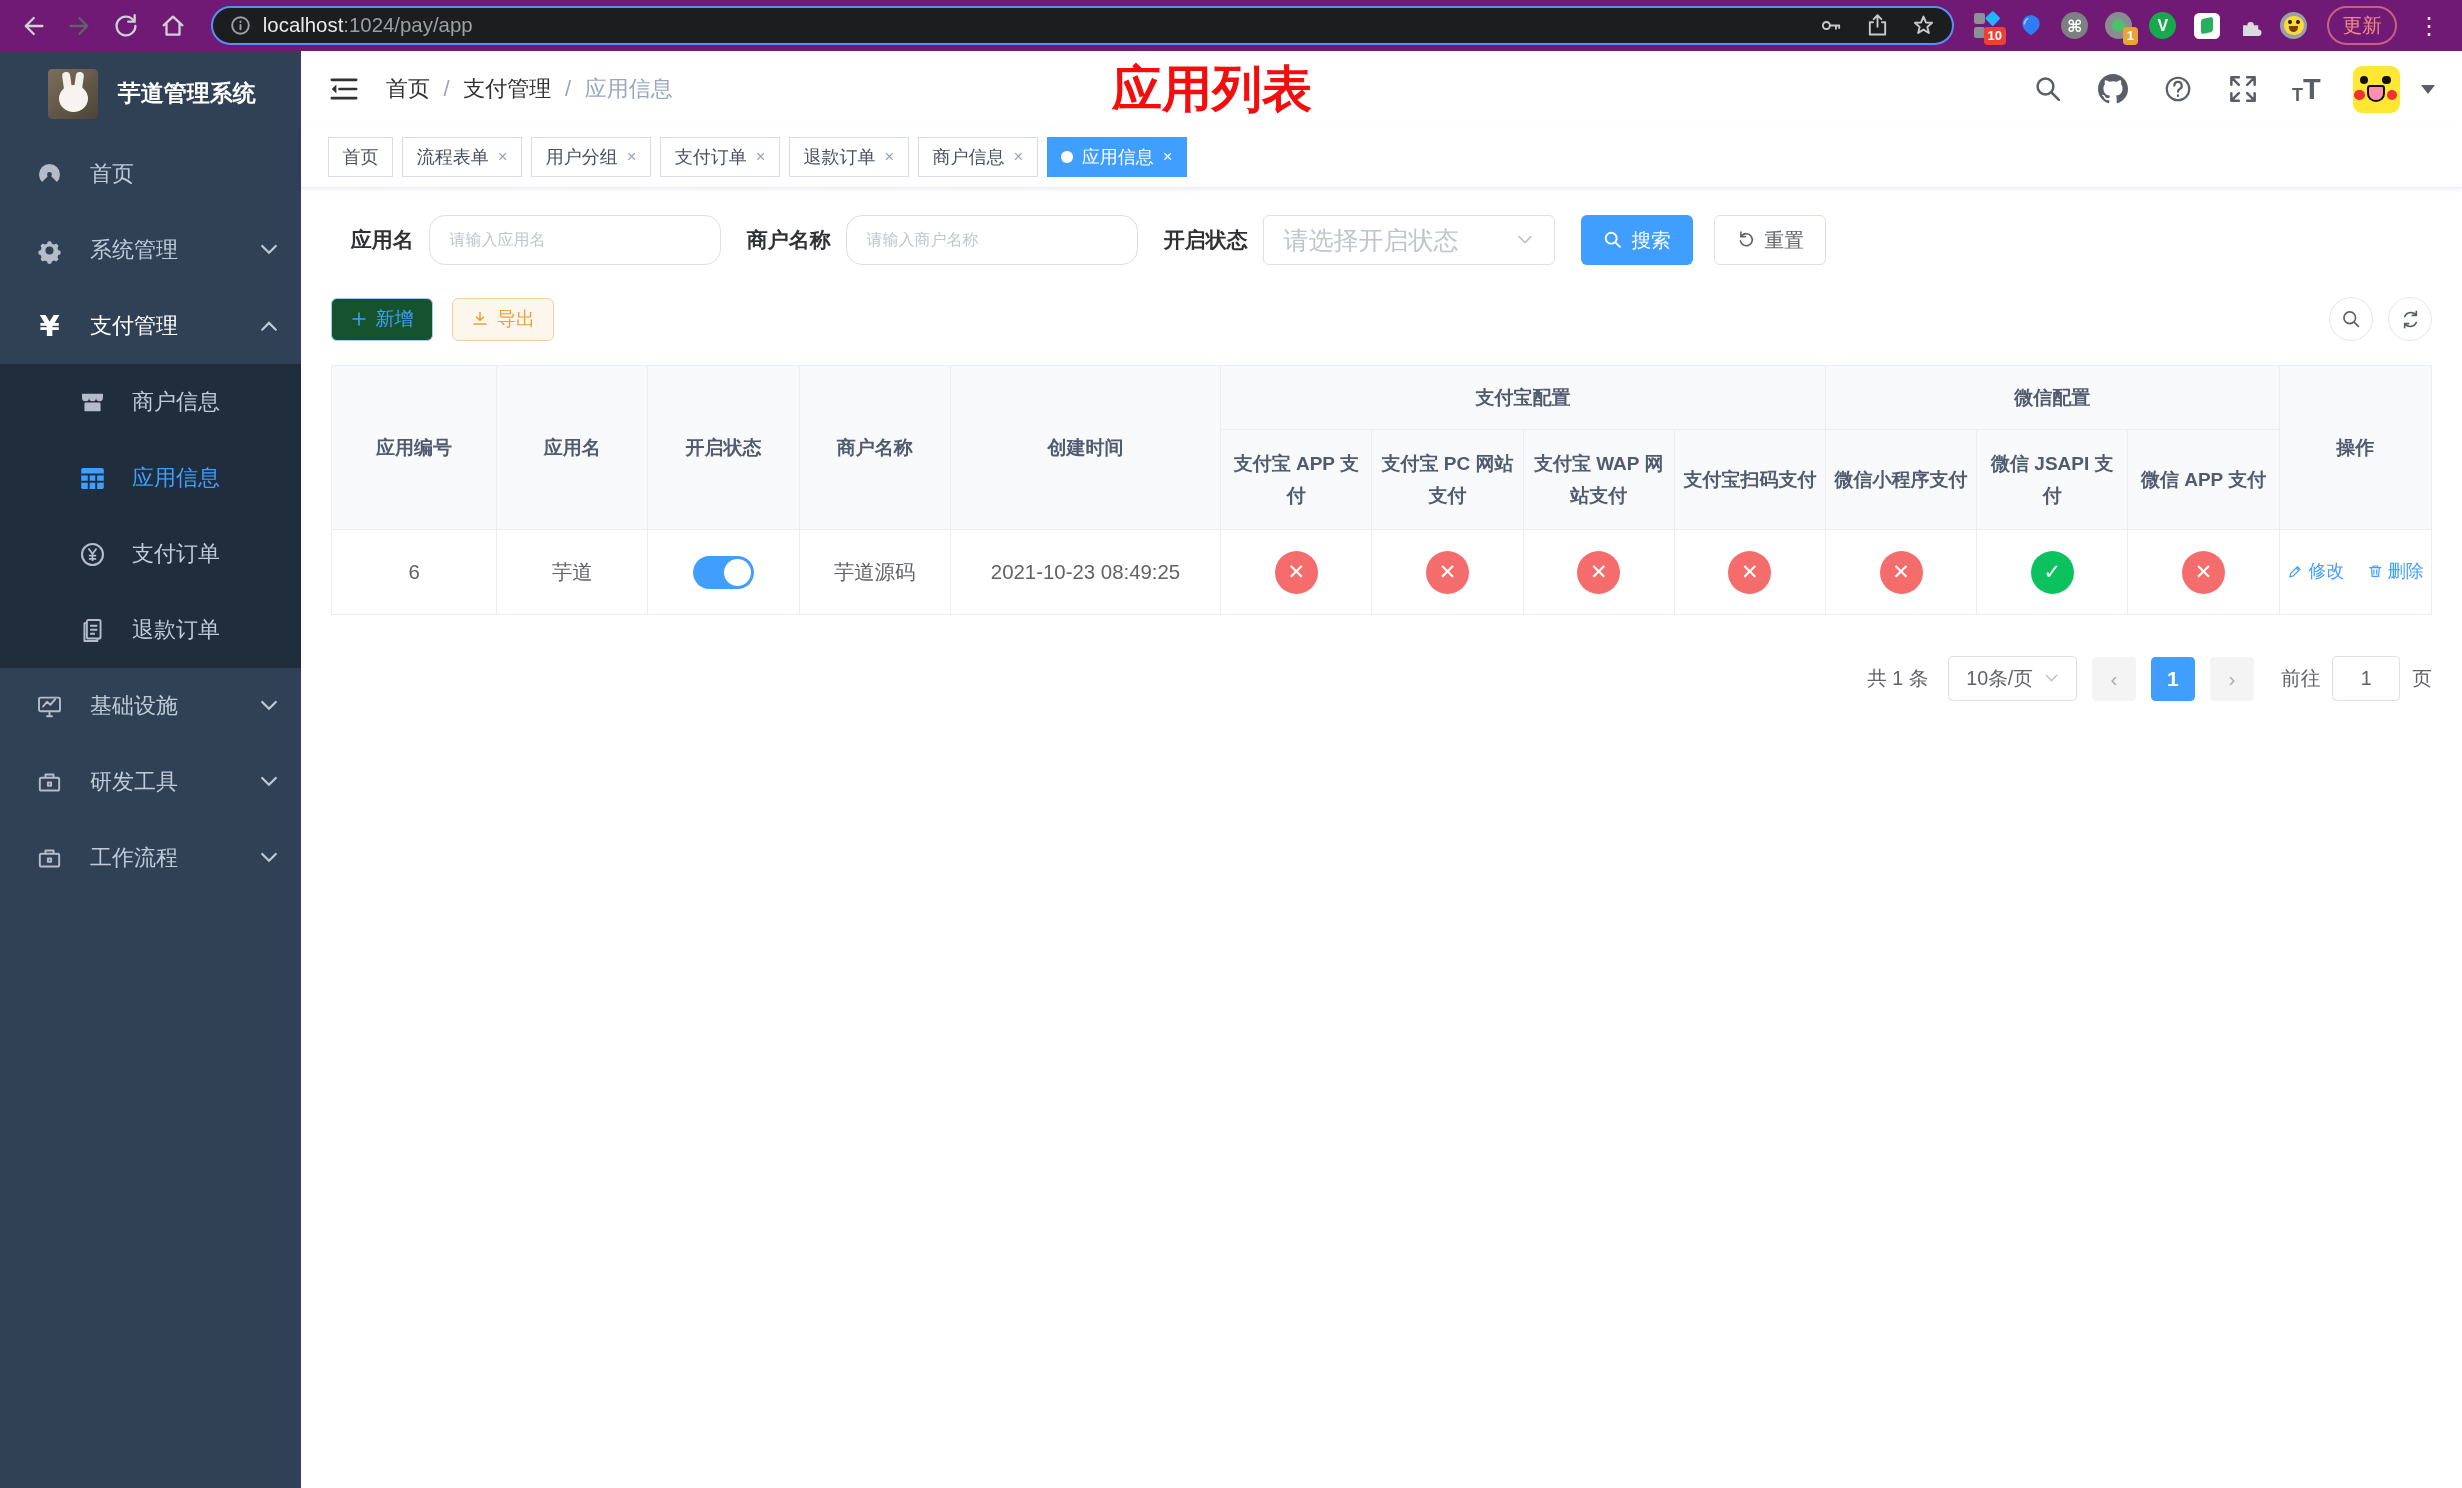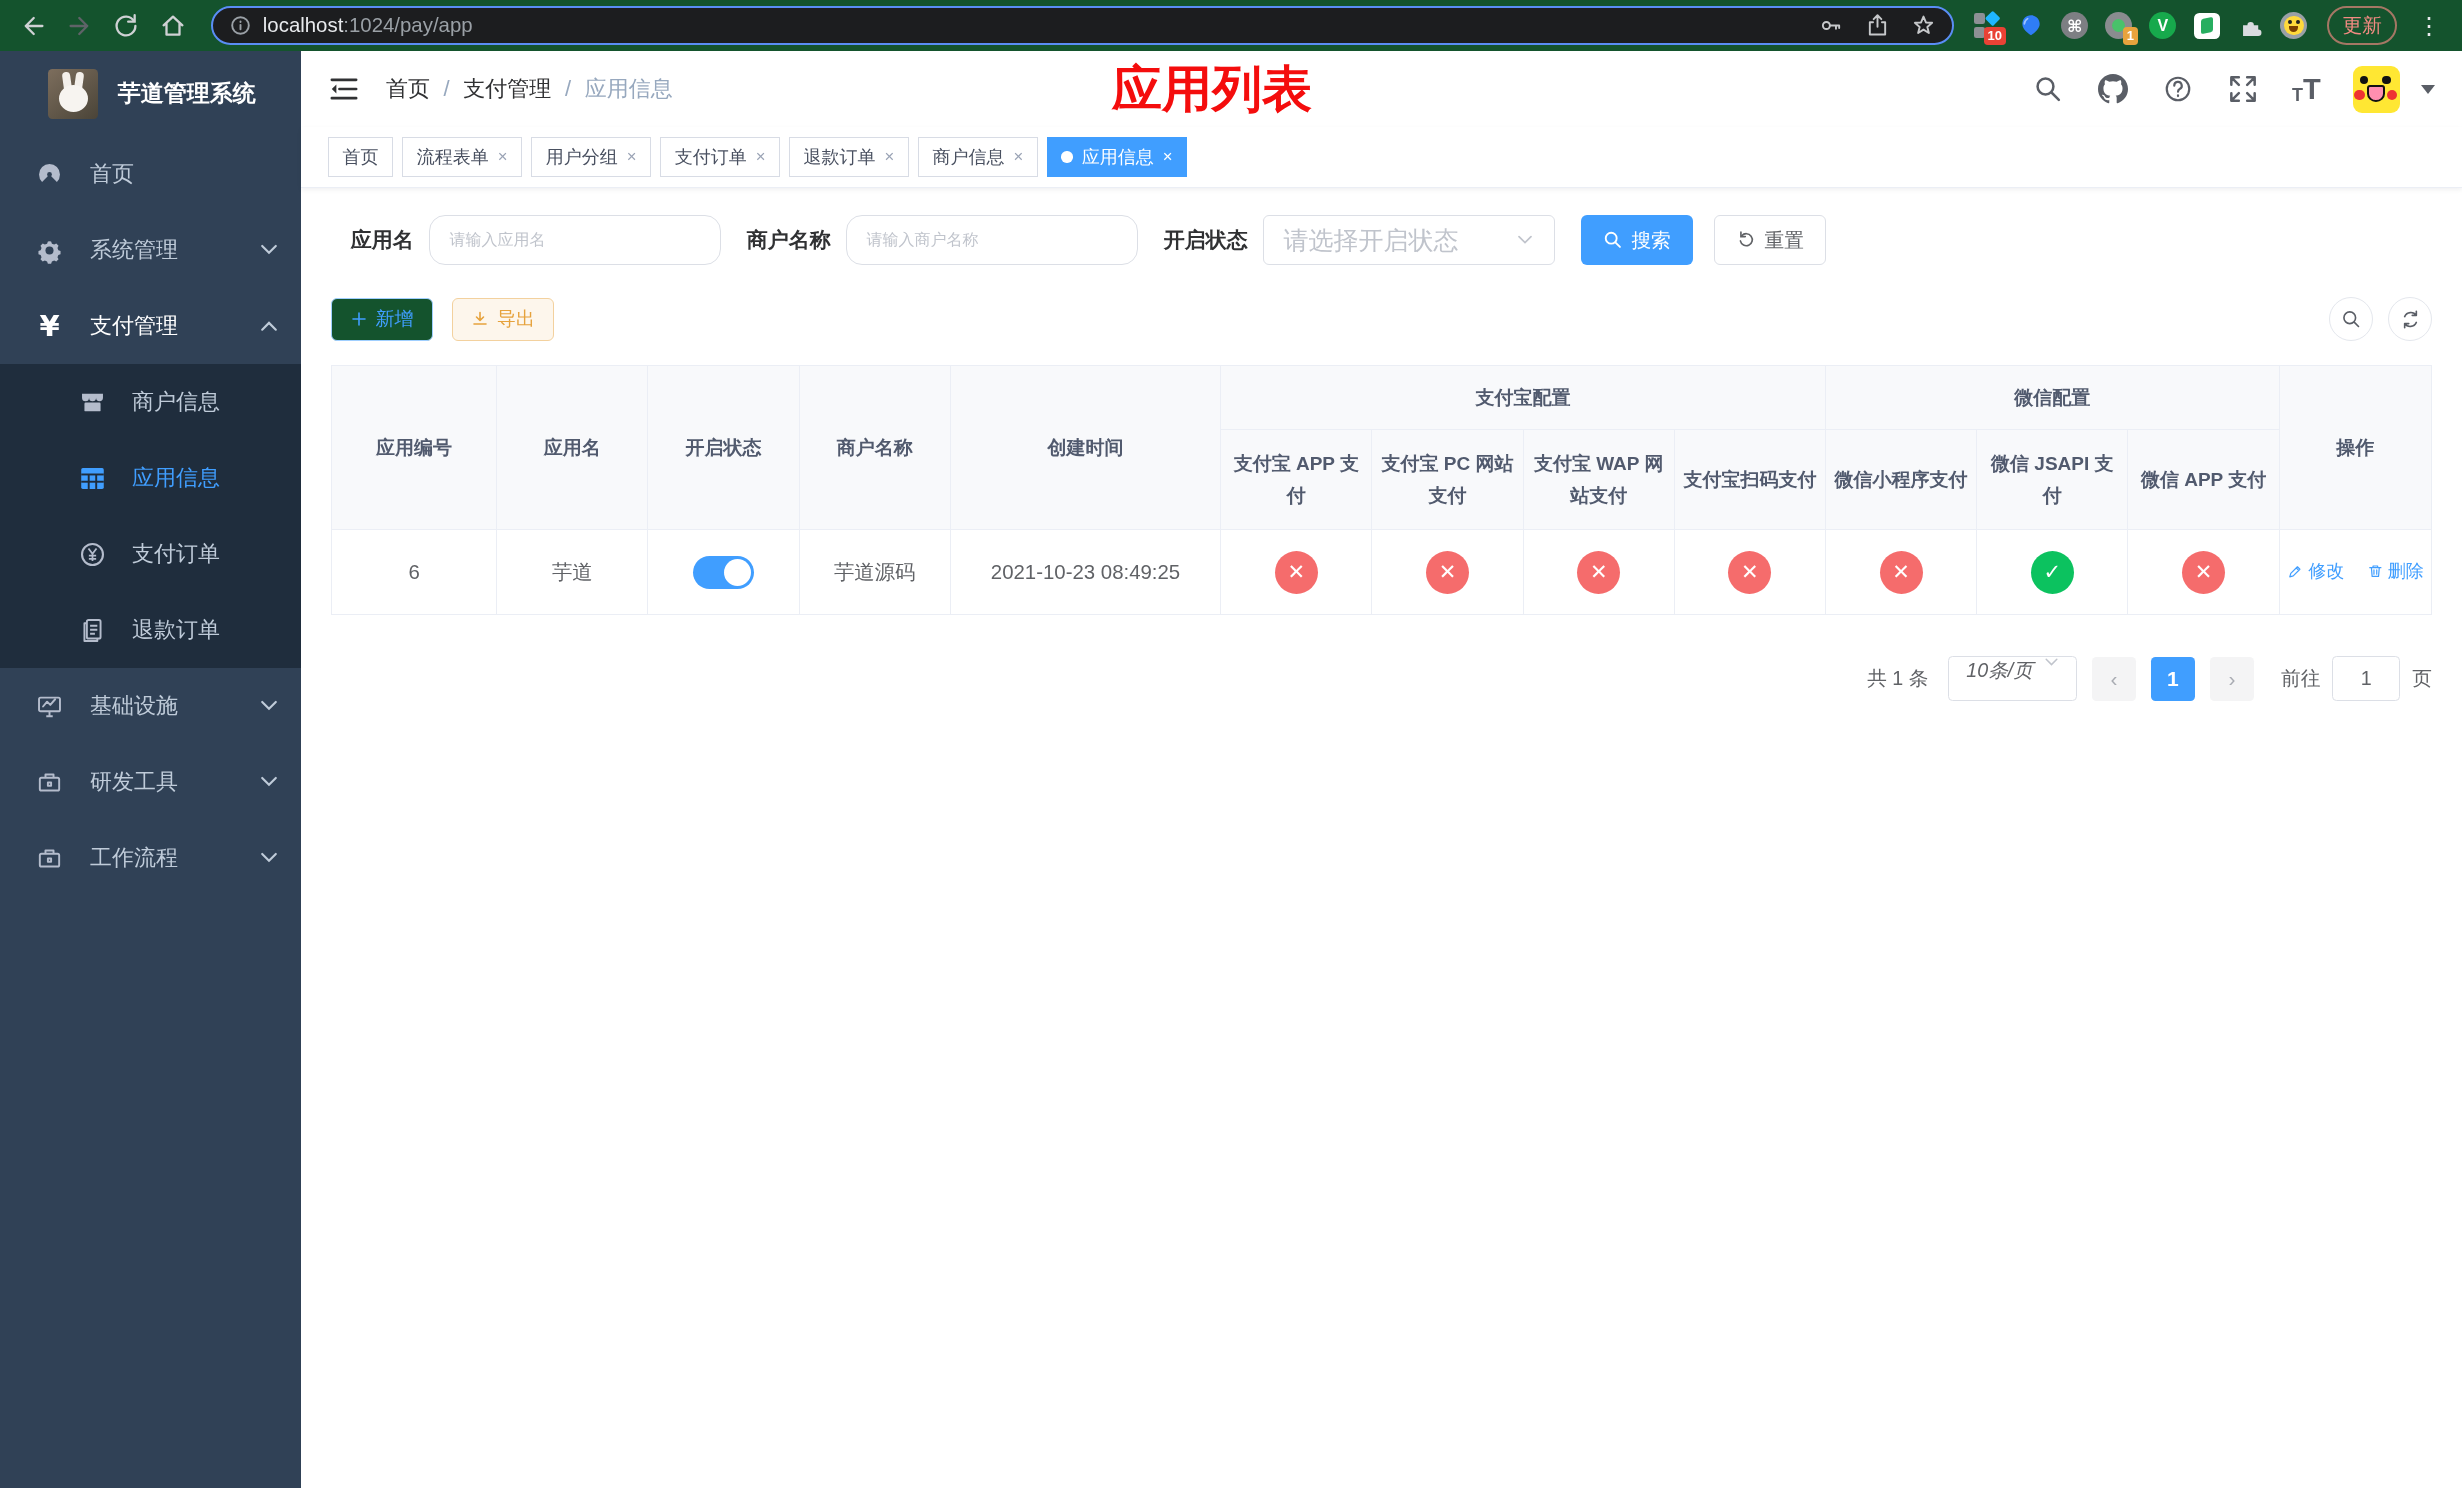--- a/index.html
+++ b/index.html
@@ -1,20 +1,20 @@
 <!DOCTYPE html>
 <html style="font-size:12px"><head>
 <meta charset="utf-8">
 <style>
   * { margin:0; padding:0; box-sizing:border-box; }
   html,body { width:2462px; height:1489px; overflow:hidden; background:#fff;
     font-family:"Liberation Sans","DejaVu Sans",sans-serif; }
 
   
-  .browser-bar { height:51px; background:#14532d; display:flex; align-items:center;
+  .browser-bar { height:51px; background:#701a75; display:flex; align-items:center;
     padding:0 13.6px; gap:7.6px; }
   .nav-ic { width:39px; height:39px; display:flex; align-items:center; justify-content:center;
     color:#cfd1d4; flex:none; }
   .nav-ic.dim { color:#5f6368; }
   .nav-ic svg { width:26px; height:26px; }
   .url-pill { flex:1; height:39px; margin:0 10.6px; background:#1c1d1f; border:2.3px solid #5a8df5;
     border-radius:21px; display:flex; align-items:center; padding:0 16.7px; min-width:0; }
   .url-pill .info-ic { color:#9aa0a6; width:23px; height:23px; margin-right:10.6px; flex:none; }
   .url-text { font-size:20.4px; white-space:nowrap; overflow:hidden; }
   .url-host { color:#e8eaed; font-weight:500; }
@@ -167,21 +167,21 @@
   .op-link { color:#409eff; font-size:18px; display:inline-flex; align-items:center; gap:4.5px;
     cursor:pointer; white-space:nowrap; }
   .op-link svg { width:16.7px; height:16.7px; }
   .op-link + .op-link { margin-left:16.7px; }
 
   
   .pagination { margin-top:41px; display:flex; align-items:center; justify-content:flex-end;
     gap:15px; font-size:19.7px; color:#606266; width:2101px; }
   .pg-total { margin-right:4.5px; }
   .pg-size { width:129px; height:45px; border:1.5px solid #dcdfe6; border-radius:4.5px; display:flex;
-    align-items:flex-start; justify-content:center; gap:10.6px; color:#606266; cursor:pointer;font-style:italic; }
+    align-items:center; justify-content:center; gap:10.6px; color:#606266; cursor:pointer; }
   .pg-size svg { width:15px; height:10.6px; color:#c0c4cc; }
   .pg-sq { width:44px; height:44px; border-radius:4.5px; display:flex; align-items:center;
     justify-content:center; font-size:21px; cursor:pointer; }
   .pg-arrow { background:#f4f4f5; color:#a8abb2; }
   .pg-num.active { background:#409eff; color:#fff; font-weight:700; }
   .pg-goto { display:flex; align-items:center; gap:12px; margin-left:12px; }
   .pg-input { width:68px; height:45px; border:1.5px solid #dcdfe6; border-radius:4.5px; text-align:center;
     font-size:19.7px; color:#606266; outline:none; font-family:inherit; }
 </style>
 </head>

